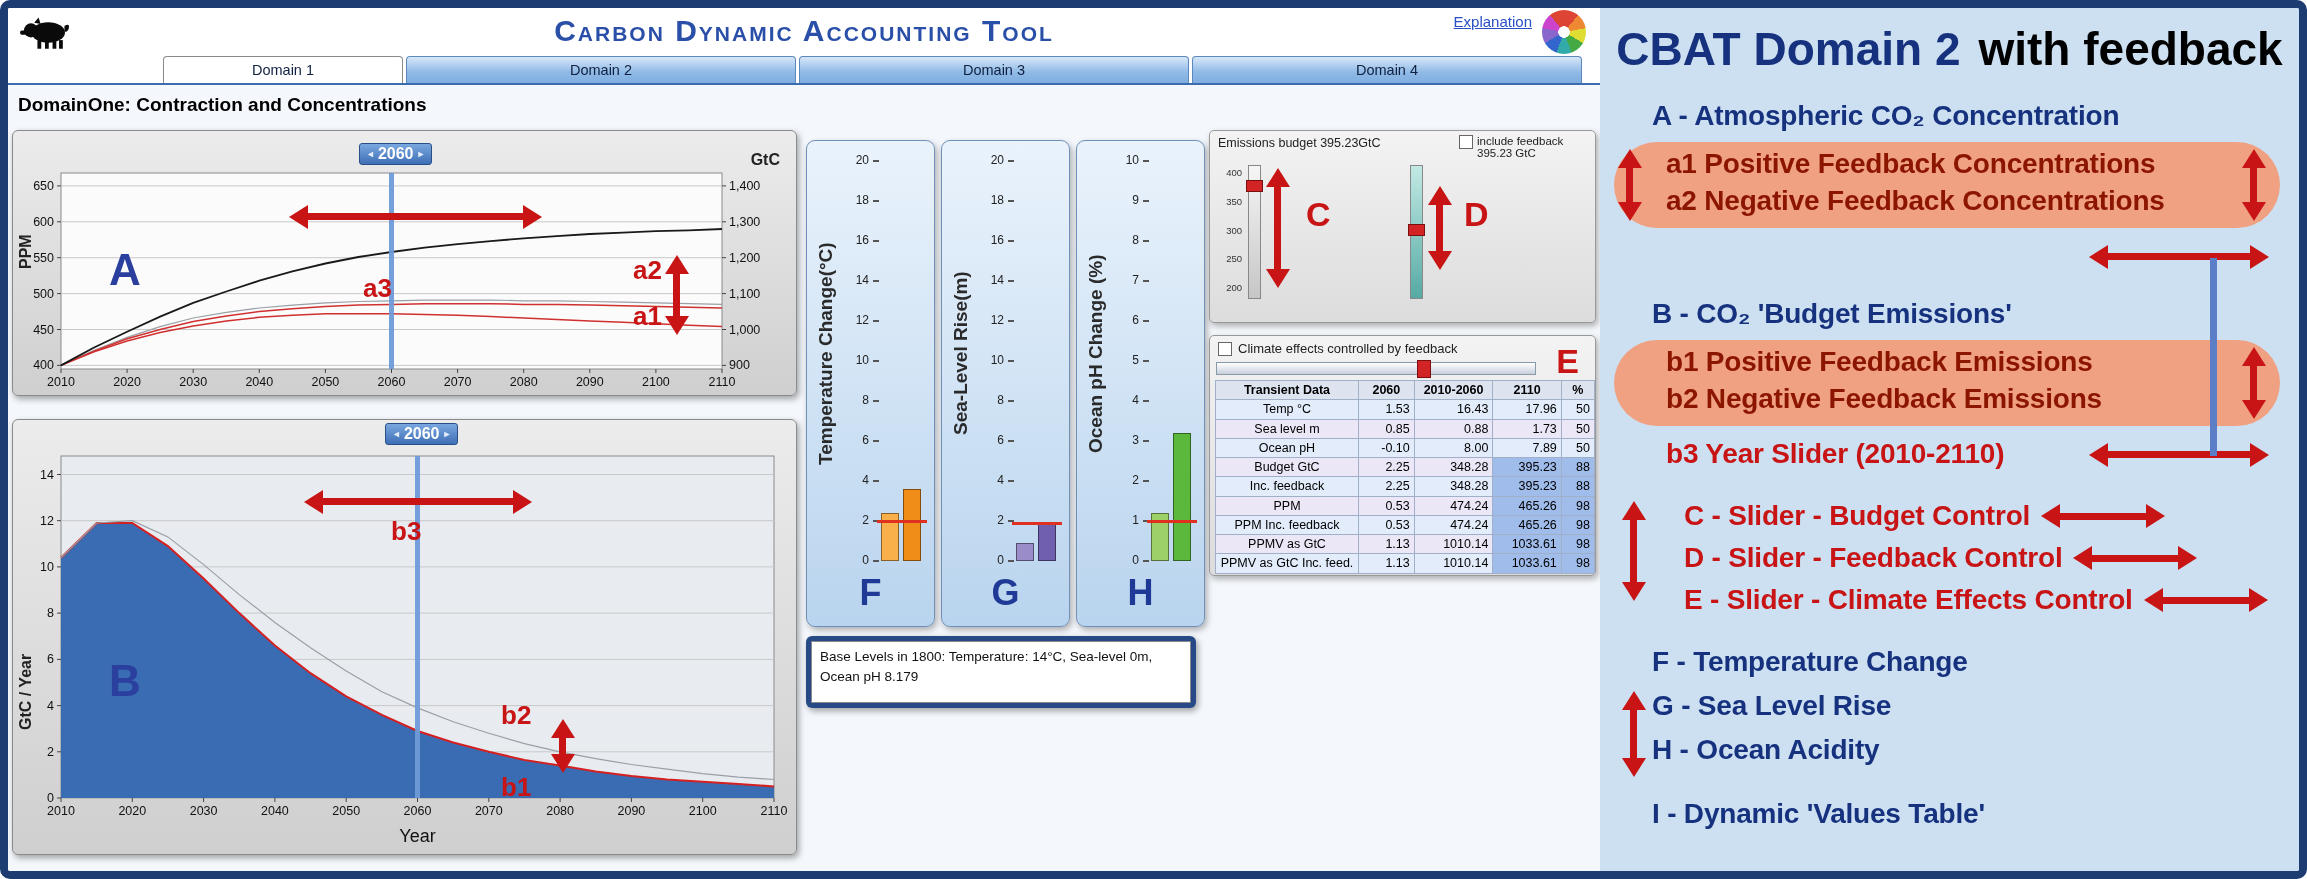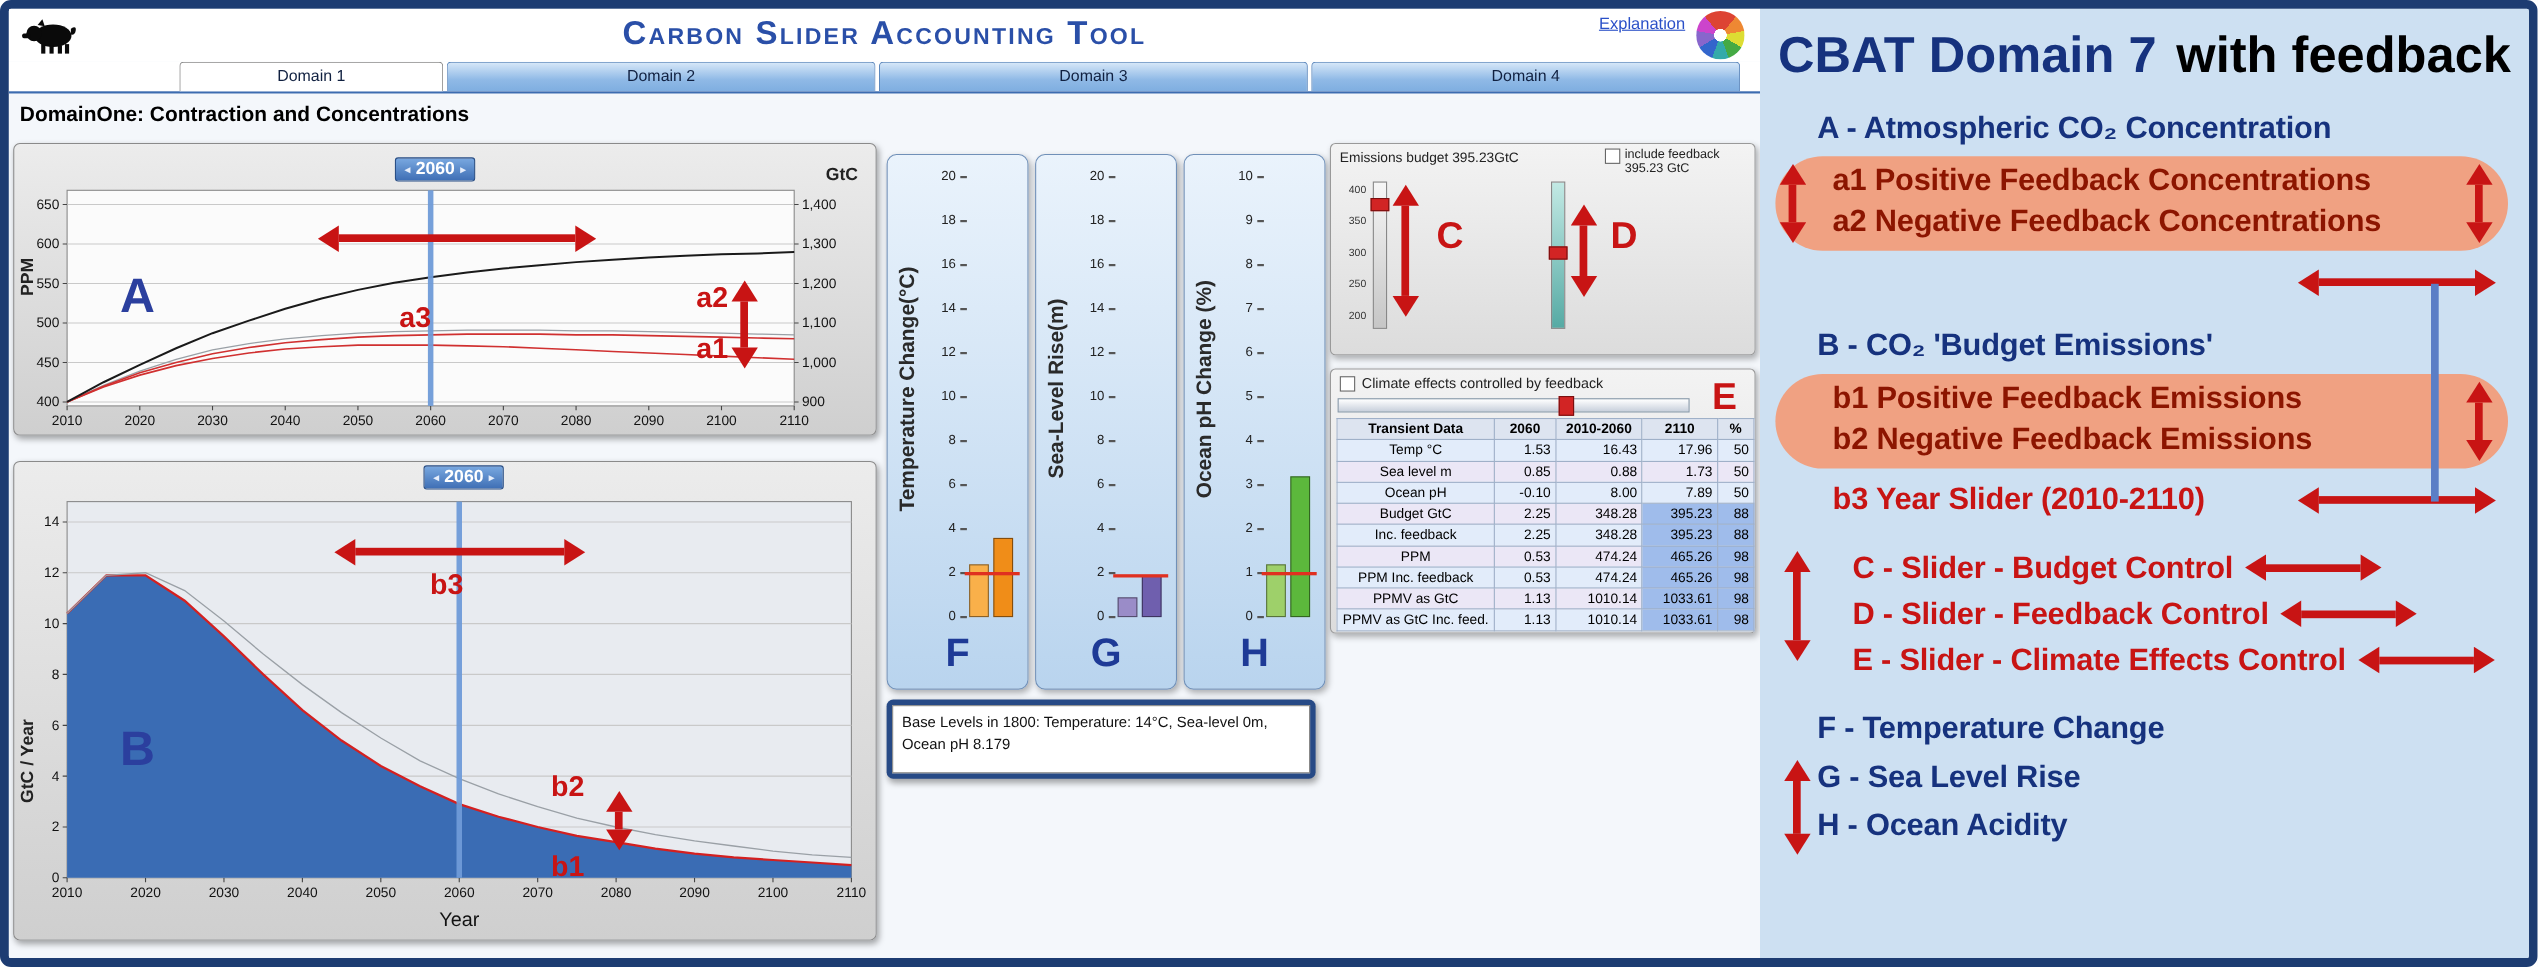--- a/index.html
+++ b/index.html
@@ -101,21 +101,21 @@
           <circle cx="24" cy="32" r="13"></circle>
           <rect x="4" y="32" width="14" height="8" rx="3"></rect>
           <path d="M30 18 l8 -10 l4 12 z"></path>
           <rect x="36" y="50" width="7" height="16"></rect>
           <rect x="50" y="52" width="7" height="14"></rect>
           <rect x="64" y="52" width="7" height="14"></rect>
           <rect x="76" y="50" width="7" height="16"></rect>
           <path d="M86 24 q10 -6 8 4 q-2 8 -8 6z"></path>
         </g>
       </svg>
-      <div class="app-title">Carbon Slider Accounting Tool</div>
+      <div class="app-title">Carbon Dynamic Accounting Tool</div>
       <a class="explain">Explanation</a>
       <div class="round-logo"></div>
     </div>
 
     <div class="tabbar" id="tabbar">
         <div class="tab active" style="width: 240px;">Domain 1</div>
         <div class="tab" style="width: 390px;">Domain 2</div>
         <div class="tab" style="width: 390px;">Domain 3</div>
         <div class="tab" style="width: 390px;">Domain 4</div>
       </div>
@@ -476,21 +476,21 @@
               <td class="hl">98</td>
             </tr>
           </tbody>
       </table>
     </div>
 
   </div>
 
   <aside class="legend">
     <div class="lg-title">
-      <span class="t1">CBAT Domain 7</span><span class="t2">with feedback</span>
+      <span class="t1">CBAT Domain 2</span><span class="t2">with feedback</span>
     </div>
 
     <div class="lg-line navy" style="top:92px;left:52px">A - Atmospheric CO₂ Concentration</div>
 
     <div class="lg-box" style="top:134px"></div>
     <div class="lg-line maroon" style="top:140px;left:66px">a1 Positive Feedback Concentrations</div>
     <div class="lg-line maroon" style="top:177px;left:66px">a2 Negative Feedback Concentrations</div>
     <div class="varrow" style="left:26px;top:160px;height:34px"></div>
     <div class="varrow" style="left:650px;top:160px;height:34px"></div>
 
@@ -520,15 +520,16 @@
       <span>E - Slider - Climate Effects Control</span>
         <span class="harrow-in"></span>
     </div>
     <div class="varrow" style="left:30px;top:512px;height:62px"></div>
 
     <div class="lg-line navy" style="top:638px;left:52px">F - Temperature Change</div>
     <div class="lg-line navy" style="top:682px;left:52px">G - Sea Level Rise</div>
     <div class="lg-line navy" style="top:726px;left:52px">H - Ocean Acidity</div>
     <div class="varrow" style="left:30px;top:702px;height:48px"></div>
 
+    <div class="lg-line navy" style="top:790px;left:52px">I - Dynamic 'Values Table'</div>
   </aside>
 
 </div>
 
 </body></html>

